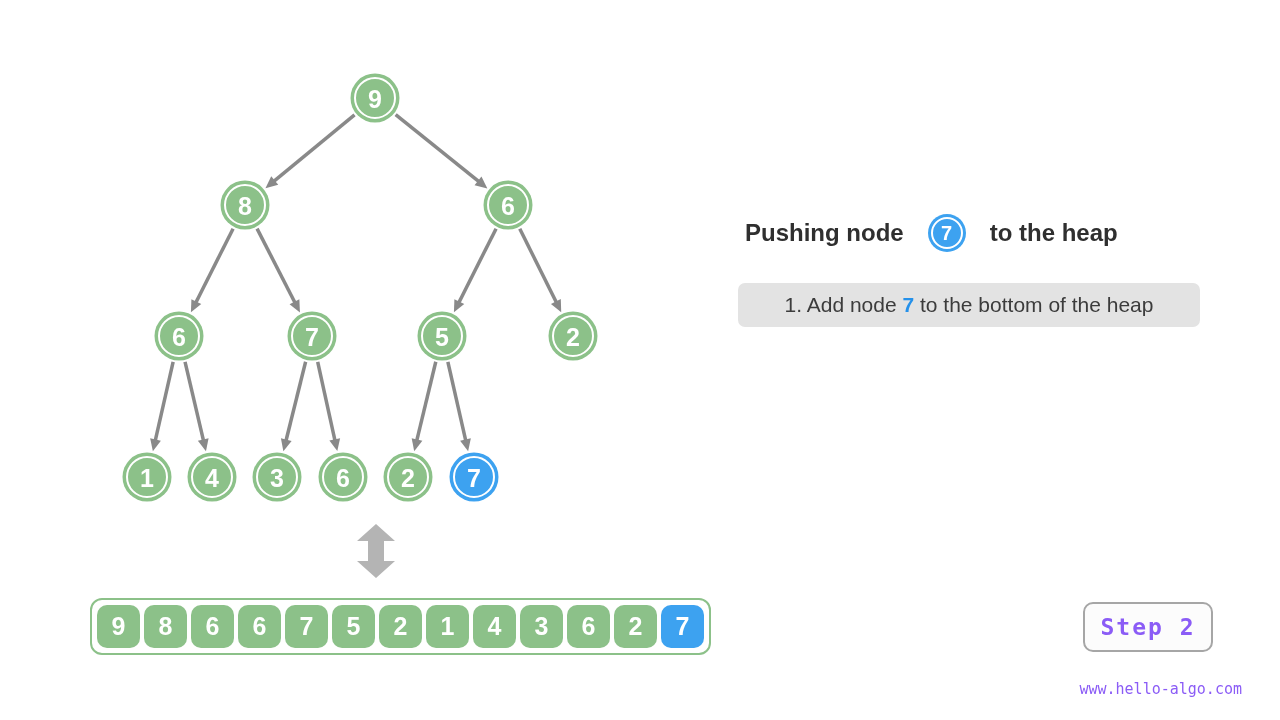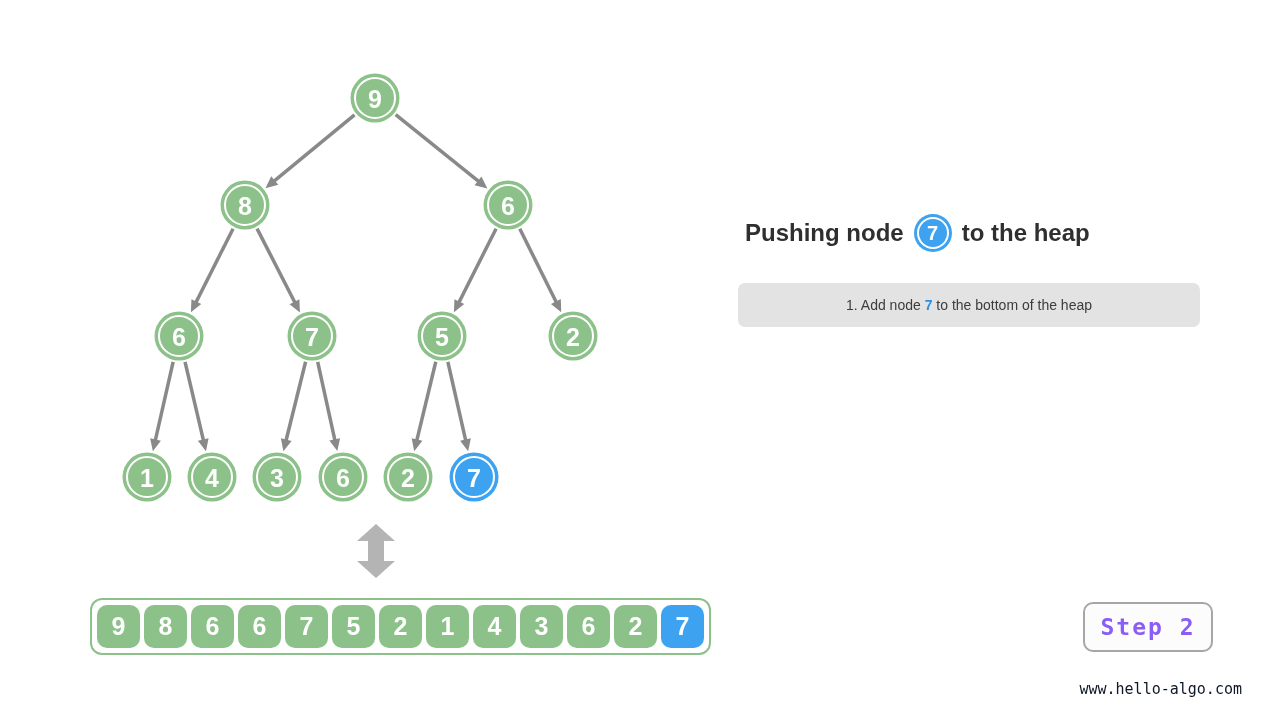--- a/index.html
+++ b/index.html
@@ -44,21 +44,21 @@
     justify-content: center;
   }
   .array-cell.highlight { background: #3da2f0; }
   .panel-title {
     position: absolute;
     left: 745px;
     top: 212px;
     height: 42px;
     display: flex;
     align-items: center;
-    gap: 10px;
+    gap: 24px;
     font-size: 24px;
     font-weight: 700;
     color: #2f2f2f;
     white-space: nowrap;
   }
   .title-node-circle {
     position: relative;
     width: 38px;
     height: 38px;
     border-radius: 50%;
@@ -84,21 +84,21 @@
   .instruction-box {
     position: absolute;
     left: 738px;
     top: 283px;
     width: 462px;
     height: 44px;
     background: #e3e3e3;
     border-radius: 7px;
     line-height: 44px;
     text-align: center;
-    font-size: 14px;
+    font-size: 21px;
     color: #3c3c3c;
     white-space: nowrap;
   }
   .instruction-value {
     color: #2591ea;
     font-weight: 700;
   }
   .step-badge {
     position: absolute;
     left: 1083px;
@@ -117,21 +117,21 @@
     display: flex;
     align-items: center;
     justify-content: center;
   }
   .watermark {
     position: absolute;
     right: 38px;
     top: 680px;
     font-family: "DejaVu Sans Mono", monospace;
     font-size: 15px;
-    color: #0f172a;
+    color: #8b5cf6;
   }
 </style>
 </head>
 <body>
 
 <div class="canvas">
 
   <svg id="tree-svg" width="1280" height="720">
       <line x1="354.5393062849487" y1="114.84072482700375" x2="271.6375069120479" y2="183.07528277239135" stroke="#898989" stroke-width="3.5"></line>
       <polygon points="265.4606937150513,188.15927517299625 271.2306687351304,176.2867274991537 278.22115828596213,184.77984564502407" fill="#898989"></polygon>

